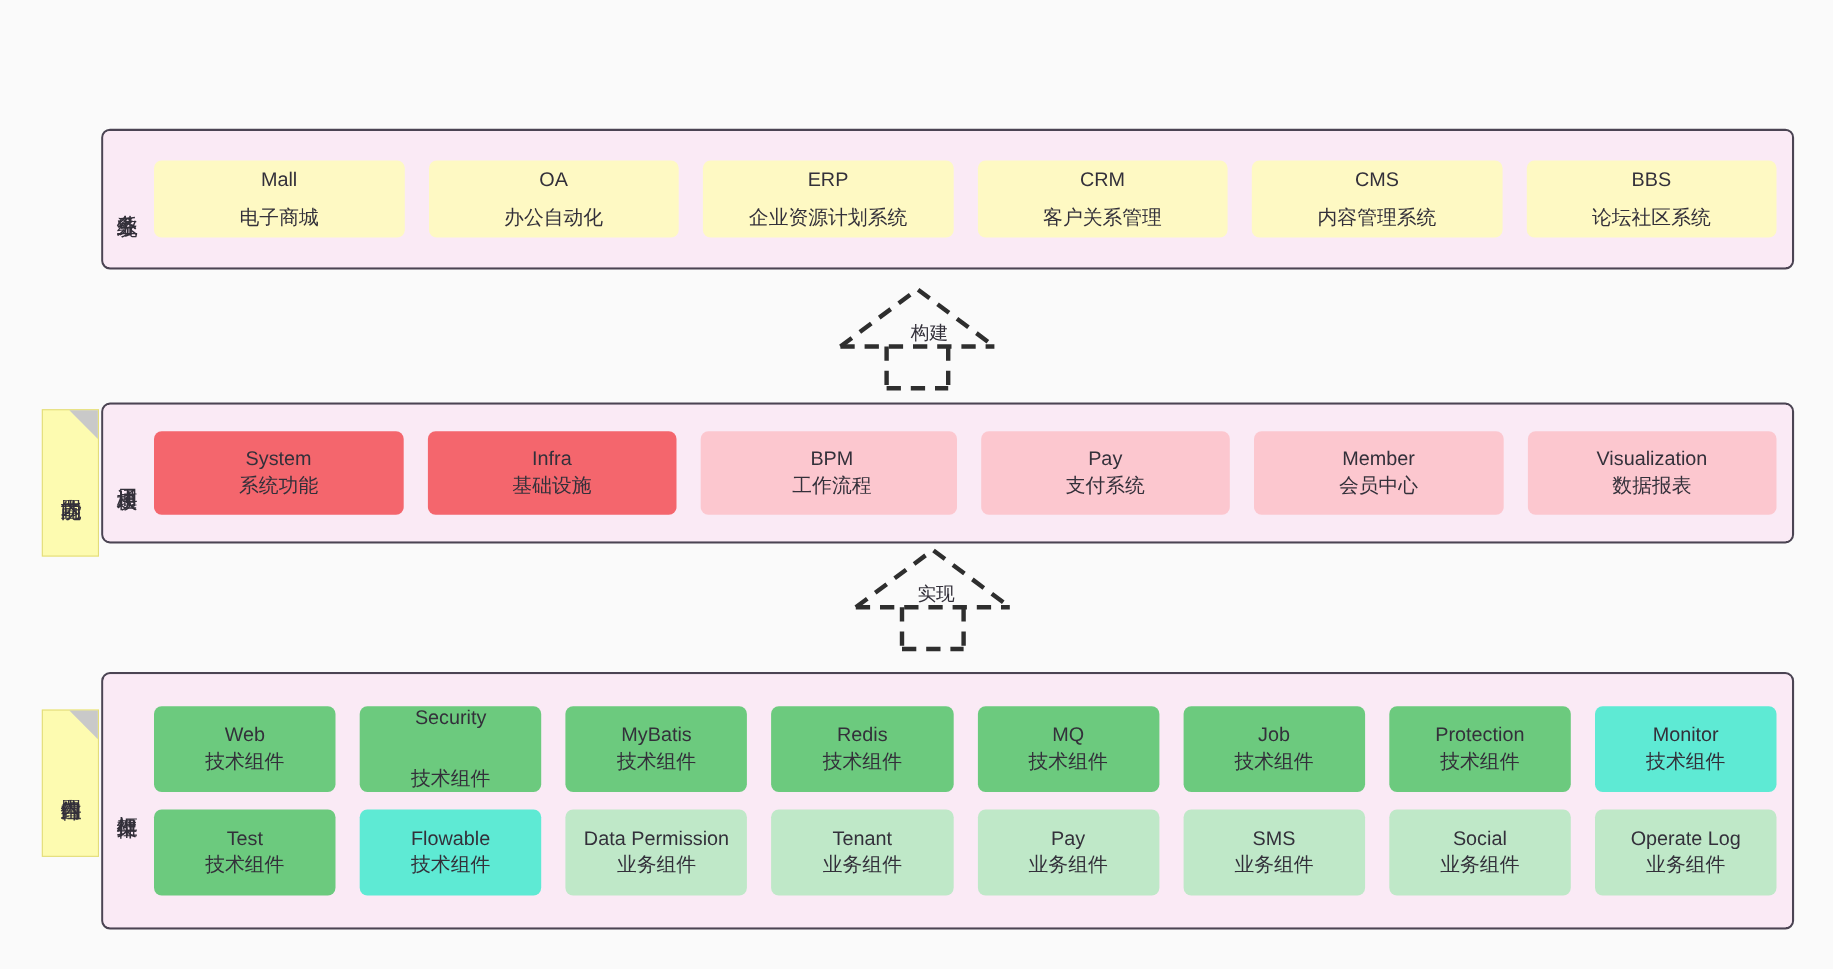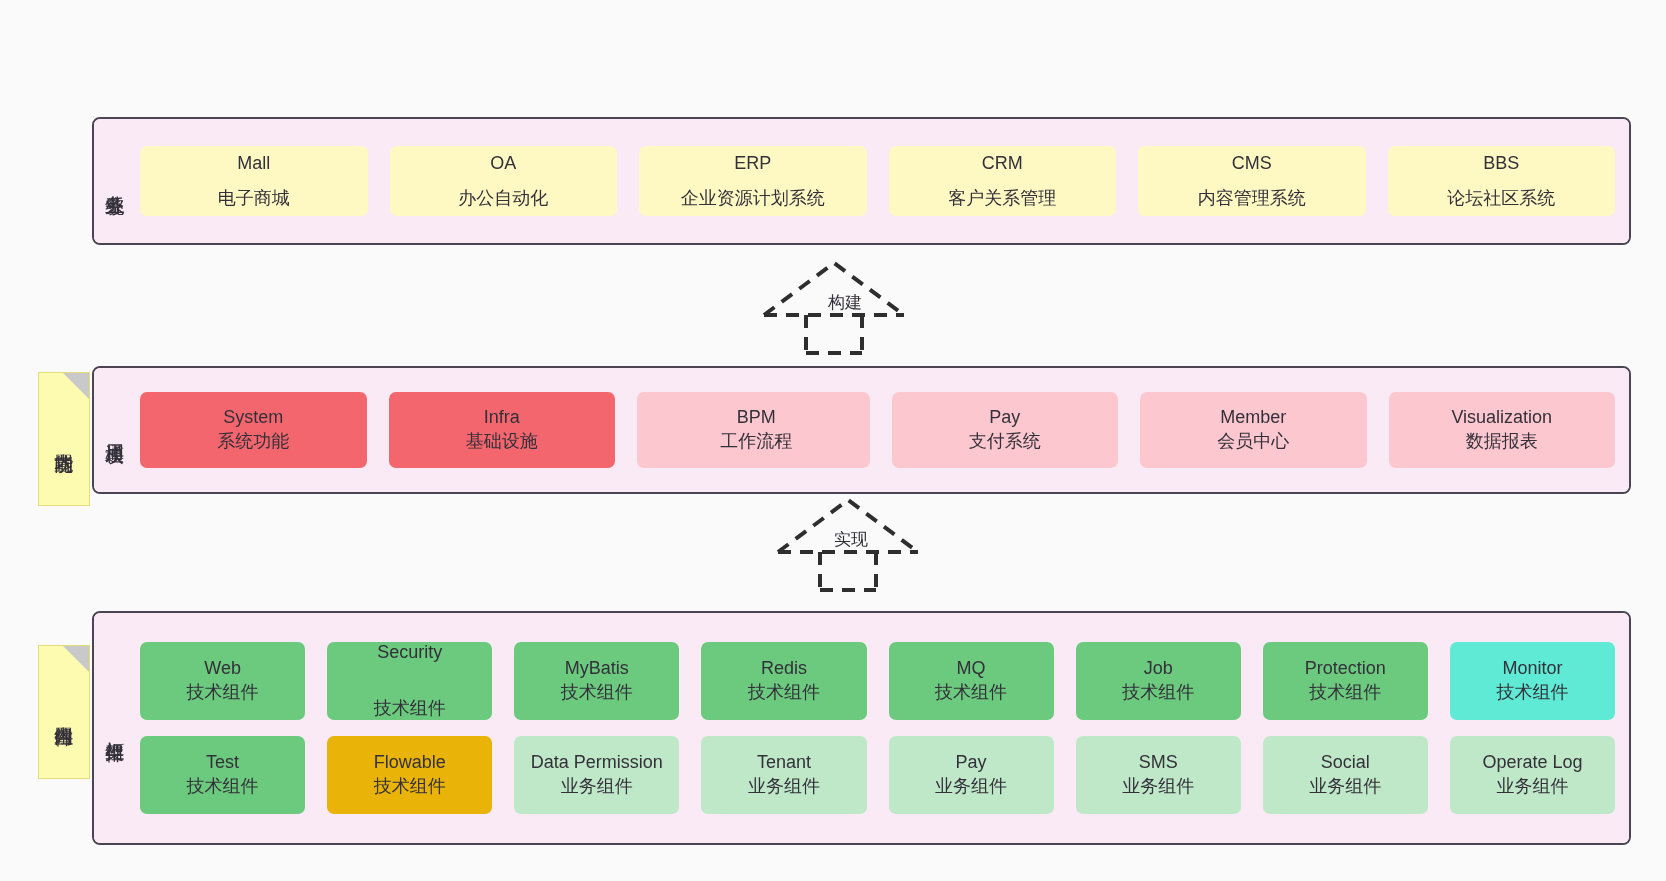--- a/index.html
+++ b/index.html
@@ -288,21 +288,21 @@
           <span class="t1">Monitor</span>
           <span class="t2">技术组件</span>
         </div>
       </div>
 
       <div class="cell-row">
         <div class="cell" style="background:#6cca7e;">
           <span class="t1">Test</span>
           <span class="t2">技术组件</span>
         </div>
-        <div class="cell" style="background:#eab308;">
+        <div class="cell" style="background:#5eead4;">
           <span class="t1">Flowable</span>
           <span class="t2">技术组件</span>
         </div>
         <div class="cell" style="background:#bfe8c8;">
           <span class="t1">Data Permission</span>
           <span class="t2">业务组件</span>
         </div>
         <div class="cell" style="background:#bfe8c8;">
           <span class="t1">Tenant</span>
           <span class="t2">业务组件</span>

